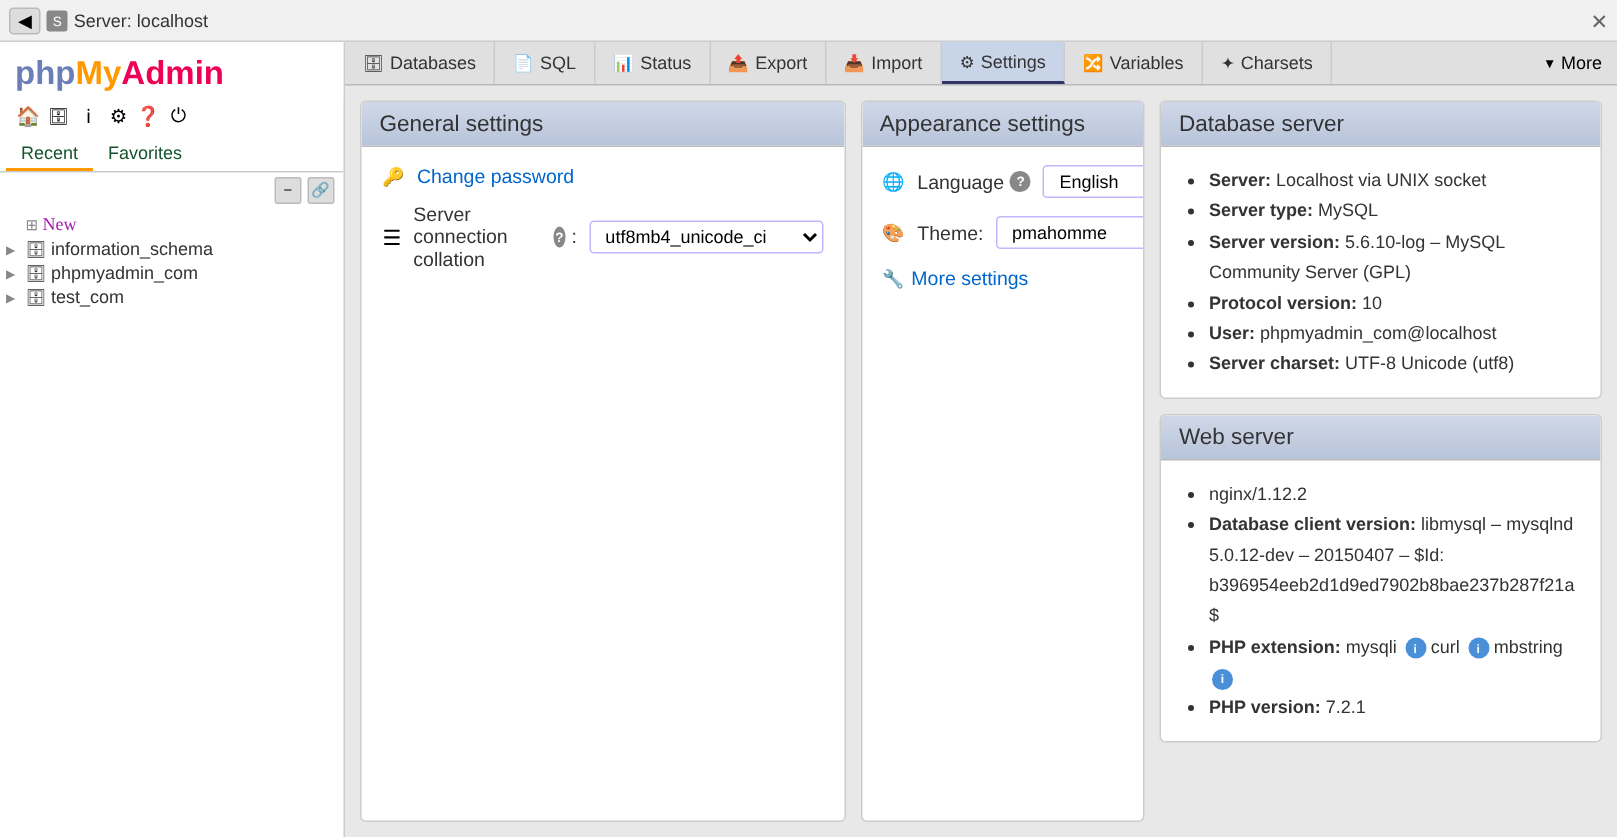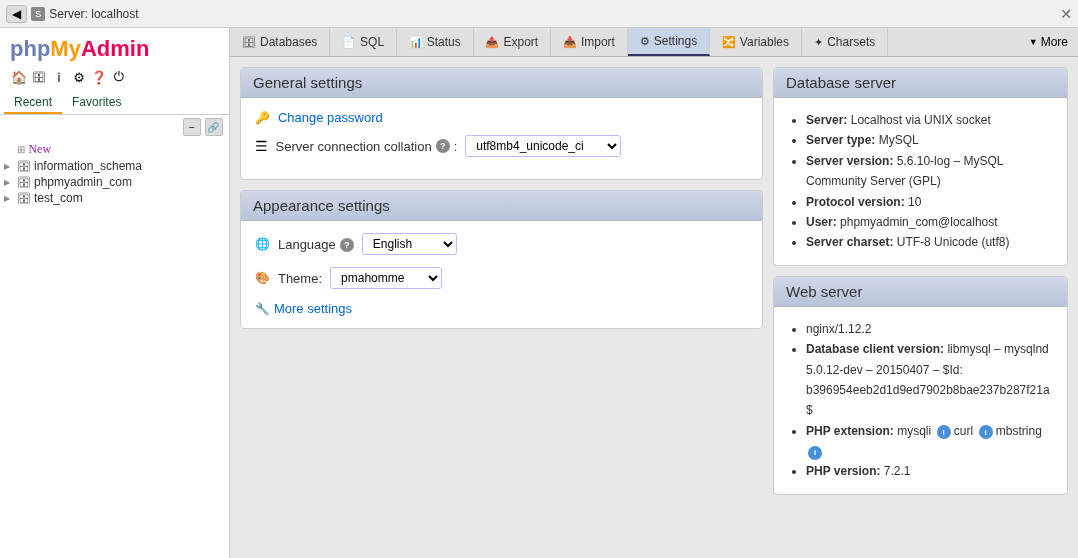--- a/index.html
+++ b/index.html
@@ -173,21 +173,21 @@
       display: flex;
       flex: 1;
       overflow-y: auto;
       padding: 10px;
       gap: 10px;
     }
 
     #left-panels {
       flex: 1;
       display: flex;
-      flex-direction: column;
+      flex-direction: row;
       gap: 10px;
       min-width: 0;
     }
 
     #right-panels {
       width: 295px;
       display: flex;
       flex-direction: column;
       gap: 10px;
       flex-shrink: 0;
@@ -262,21 +262,21 @@
     .bullet-dot {
       width: 6px; height: 6px;
       background: #333;
       border-radius: 50%;
       display: inline-block;
       flex-shrink: 0;
     }
     .appearance-label {
       color: #333;
       display: flex;
-      align-items: flex-end;
+      align-items: flex-start;
       gap: 4px;
     }
     .more-settings-link {
       color: #06c;
       text-decoration: none;
       display: flex;
       align-items: center;
       gap: 4px;
       margin-top: 4px;
     }

